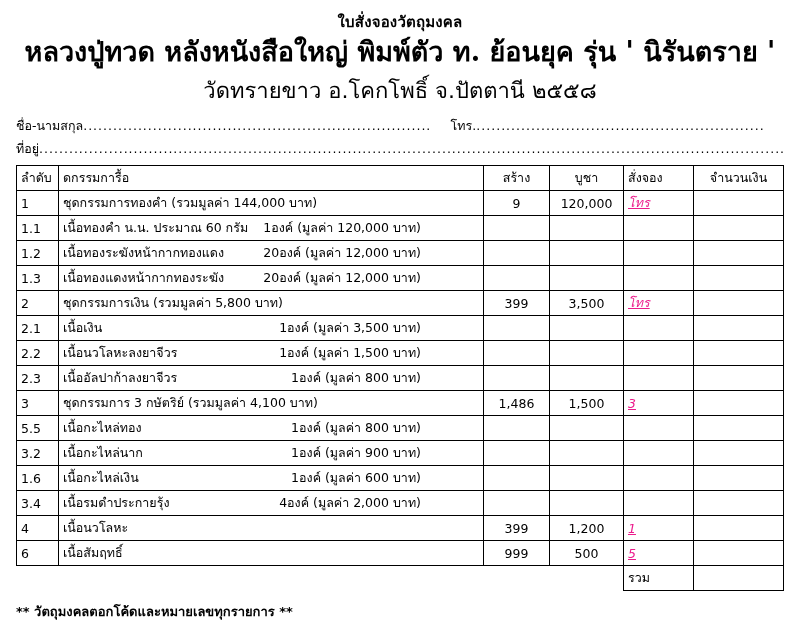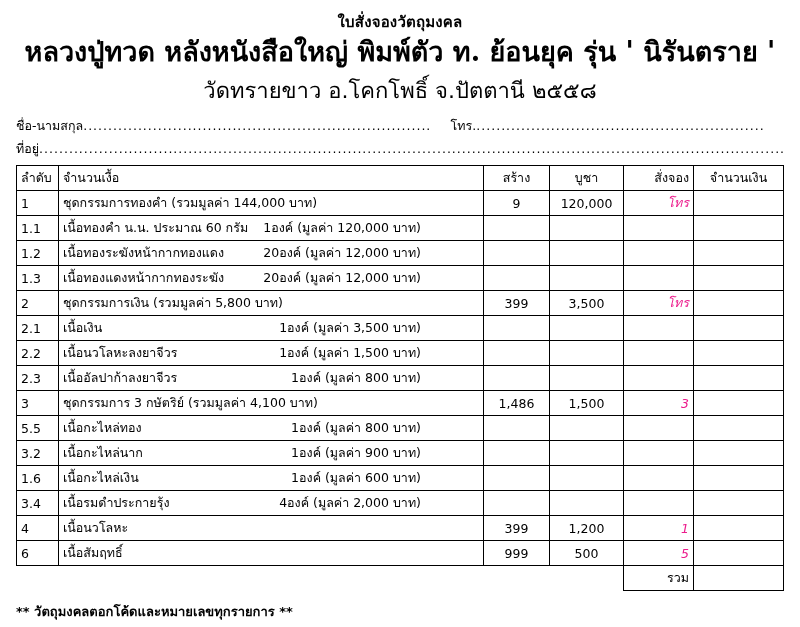--- a/index.html
+++ b/index.html
@@ -86,34 +86,34 @@
     border: 1px solid #000;
     padding: 2px 4px;
     vertical-align: middle;
     height: 21px;
     box-sizing: border-box;
   }
   th.c-no, td.c-no { width: 42px; text-align: left; }
   th.c-desc, td.c-desc { width: auto; text-align: left; }
   th.c-made, td.c-made { width: 66px; text-align: center; }
   th.c-price, td.c-price { width: 74px; text-align: center; }
-  th.c-order, td.c-order { width: 70px; text-align: right; }
+  th.c-order, td.c-order { width: 70px; text-align: left; }
   th.c-amount, td.c-amount { width: 90px; text-align: center; }
 
   th { font-weight: normal; text-align: center; }
 
   .desc-wrap {
     display: flex;
     justify-content: space-between;
     align-items: flex-start;
   }
   .desc-left { white-space: nowrap; }
   .desc-right { white-space: nowrap; padding-right: 58px; }
   .grp { font-weight: normal; }
-  .pinkval { color: #ec1c8c; font-style: italic; }
+  .pinkval { color: #ec1c8c; font-style: italic; text-decoration: underline; }
   .sum-row td { height: 21px; }
   .sum-label { text-align: center; }
 
   
   .note {
     margin-top: 10px;
     font-size: 13px;
     font-weight: bold;
   }
   .footer {
@@ -146,21 +146,21 @@
     <div class="row-line">
       <span class="lbl">ที่อยู่</span>
       <span class="dots">.............................................................................................................................................................................</span>
     </div>
   </div>
 
   <table class="order">
     <thead>
       <tr>
         <th class="c-no">ลำดับ</th>
-        <th class="c-desc">จำนวนเงื้อ</th>
+        <th class="c-desc">ดกรรมการื้อ</th>
         <th class="c-made">สร้าง</th>
         <th class="c-price">บูชา</th>
         <th class="c-order">สั่งจอง</th>
         <th class="c-amount">จำนวนเงิน</th>
       </tr>
     </thead>
     <tbody id="order-body">
         <tr>
           <td class="c-no">1</td>
           <td class="c-desc">

